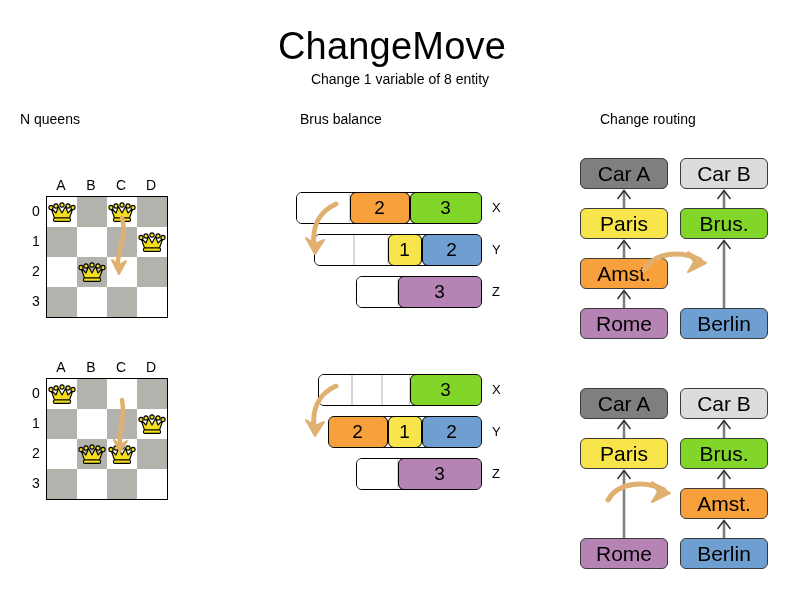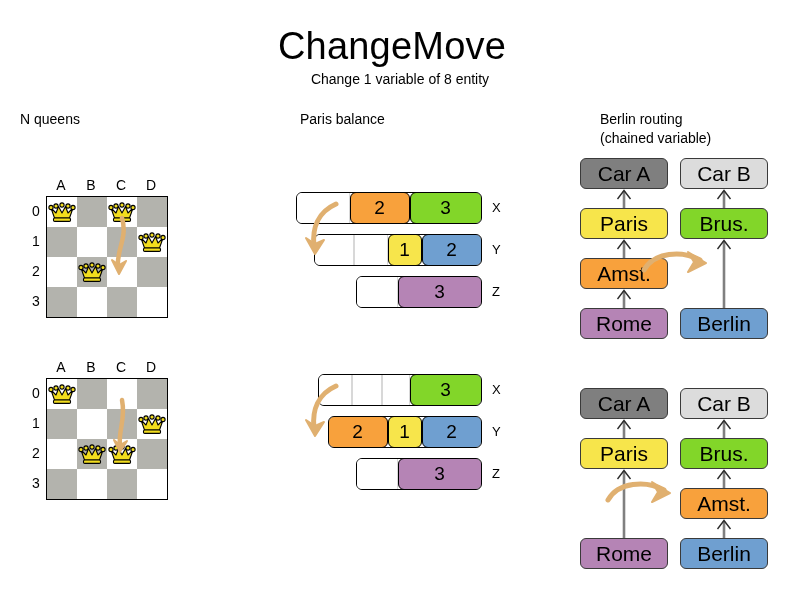--- a/index.html
+++ b/index.html
@@ -193,24 +193,23 @@
     pointer-events: none;
   }
 </style>
 </head>
 <body>
 
 <div id="page-title">ChangeMove</div>
 <div id="page-subtitle">Change 1 variable of 8 entity</div>
 
 <div class="section-header" id="hdr-nqueens">N queens</div>
-<div class="section-header" id="hdr-cloud">Paris balance</div>
+<div class="section-header" id="hdr-cloud">Brus balance</div>
 <div class="section-header" id="hdr-vehicle">
-  <div>Berlin routing</div>
-  <div>(chained variable)</div>
+  <div>Change routing</div>
 </div>
 
 <div class="chessboard-wrap" id="board-top">
     <div class="col-labels">
       <span style="left: 0px;">A</span>
       <span style="left: 30px;">B</span>
       <span style="left: 60px;">C</span>
       <span style="left: 90px;">D</span>
     </div>
     <div class="row-labels">

